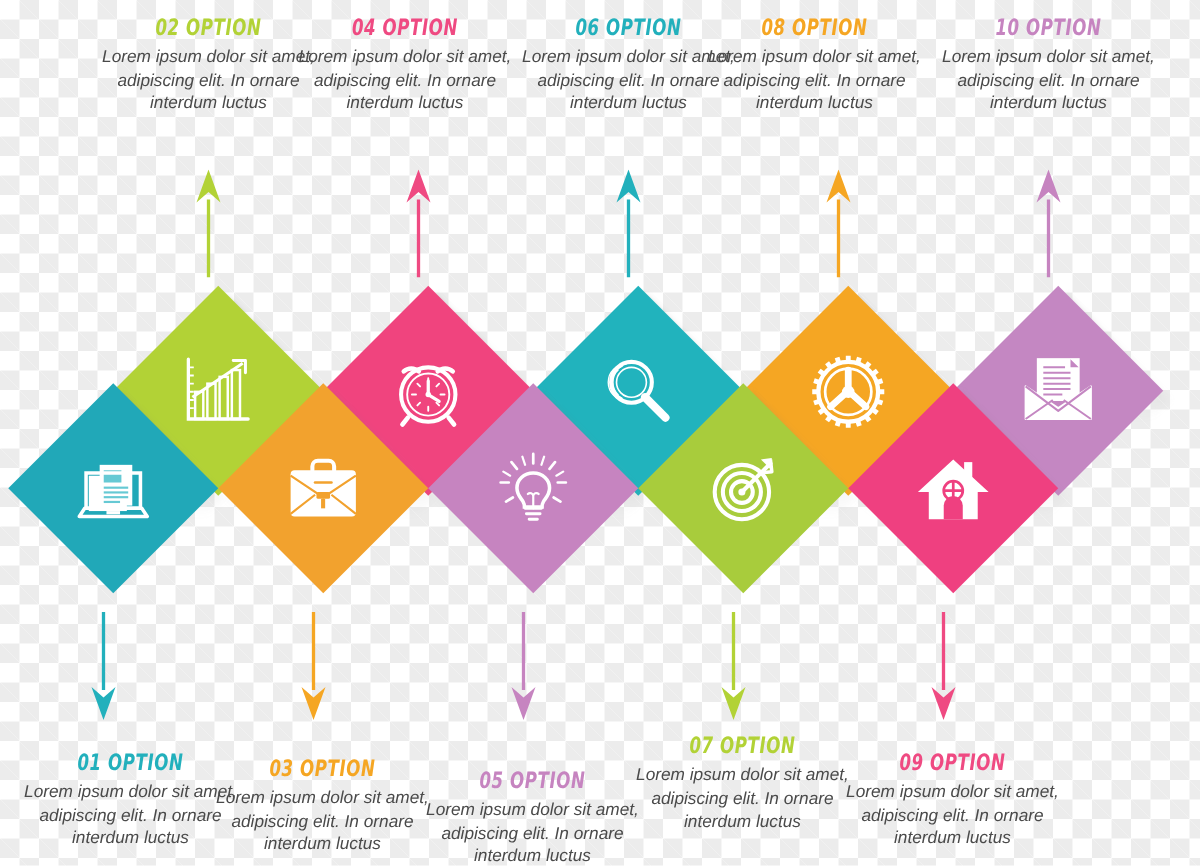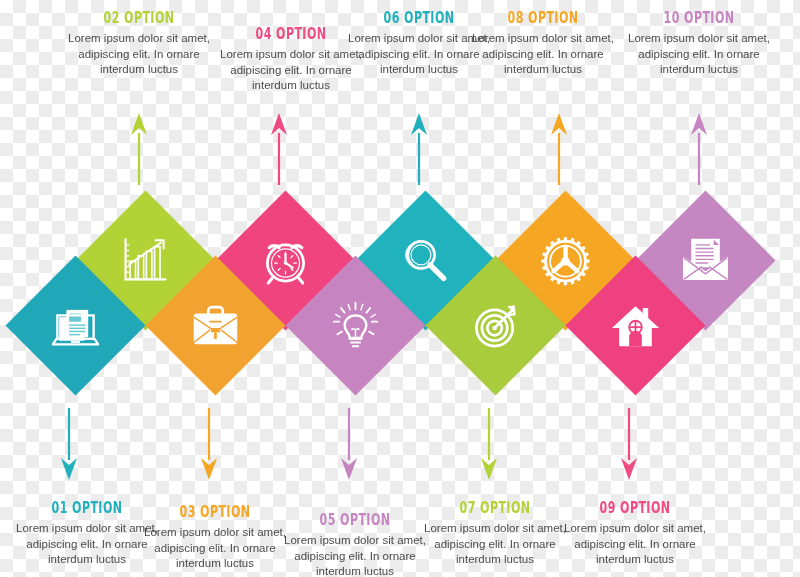--- a/index.html
+++ b/index.html
@@ -8,21 +8,21 @@
     width:800px;height:577px;
     font-family:"Liberation Sans", sans-serif;
     position:relative;overflow:hidden;
     background-color:#ffffff;
     background-image:
       linear-gradient(45deg,#ececec 25%,transparent 25%,transparent 75%,#ececec 75%),
       linear-gradient(45deg,#ececec 25%,transparent 25%,transparent 75%,#ececec 75%);
     background-size:26px 26px;
     background-position:0 0,13px 13px;
   }
-  #stage{position:absolute;left:0;top:0;width:800px;height:577px;}
+  #stage{position:absolute;left:0;top:0;width:800px;height:577px;font-style:italic;}
 
   
   .label{
     position:absolute;width:150px;text-align:center;
   }
   .label .opt{
     font-family:"DejaVu Sans Condensed","Liberation Sans",sans-serif;
     font-weight:bold;font-size:15px;letter-spacing:.5px;
     line-height:17px;white-space:nowrap;
     transform:scaleX(.82);transform-origin:center;
@@ -55,21 +55,21 @@
   }
 </style>
 </head>
 <body>
 
 <div id="stage">
     <div class="label top" style="left: 64px; top: 10px;">
       <div class="opt" style="color: rgb(178, 210, 54);">02 OPTION</div>
       <div class="body">Lorem ipsum dolor sit amet, adipiscing elit. In ornare interdum luctus</div>
     </div>
-    <div class="label top" style="left: 216px; top: 10px; margin-top: 16px;">
+    <div class="label top" style="left: 195px; top: 10px;">
       <div class="opt" style="color: rgb(239, 74, 130);">04 OPTION</div>
       <div class="body">Lorem ipsum dolor sit amet, adipiscing elit. In ornare interdum luctus</div>
     </div>
     <div class="label top" style="left: 344px; top: 10px;">
       <div class="opt" style="color: rgb(34, 176, 188);">06 OPTION</div>
       <div class="body">Lorem ipsum dolor sit amet, adipiscing elit. In ornare interdum luctus</div>
     </div>
     <div class="label top" style="left: 468px; top: 10px;">
       <div class="opt" style="color: rgb(245, 166, 35);">08 OPTION</div>
       <div class="body">Lorem ipsum dolor sit amet, adipiscing elit. In ornare interdum luctus</div>
@@ -83,21 +83,21 @@
       <div class="body">Lorem ipsum dolor sit amet, adipiscing elit. In ornare interdum luctus</div>
     </div>
     <div class="label bottom" style="left: 140px; top: 504px;">
       <div class="opt" style="color: rgb(245, 166, 35);">03 OPTION</div>
       <div class="body">Lorem ipsum dolor sit amet, adipiscing elit. In ornare interdum luctus</div>
     </div>
     <div class="label bottom" style="left: 280px; top: 512px;">
       <div class="opt" style="color: rgb(198, 132, 192);">05 OPTION</div>
       <div class="body">Lorem ipsum dolor sit amet, adipiscing elit. In ornare interdum luctus</div>
     </div>
-    <div class="label bottom" style="left: 420px; top: 500px;">
+    <div class="label bottom" style="left: 420px; top: 489px;">
       <div class="opt" style="color: rgb(178, 210, 54);">07 OPTION</div>
       <div class="body">Lorem ipsum dolor sit amet, adipiscing elit. In ornare interdum luctus</div>
     </div>
     <div class="label bottom" style="left: 560px; top: 500px;">
       <div class="opt" style="color: rgb(239, 74, 130);">09 OPTION</div>
       <div class="body">Lorem ipsum dolor sit amet, adipiscing elit. In ornare interdum luctus</div>
     </div>
     <div class="arrow" style="left: 126px; top: 113px;">
       <svg viewBox="0 0 26 72" height="72">
         <rect x="11.9" y="20" width="2.2" height="52" fill="#B2D236"></rect>

